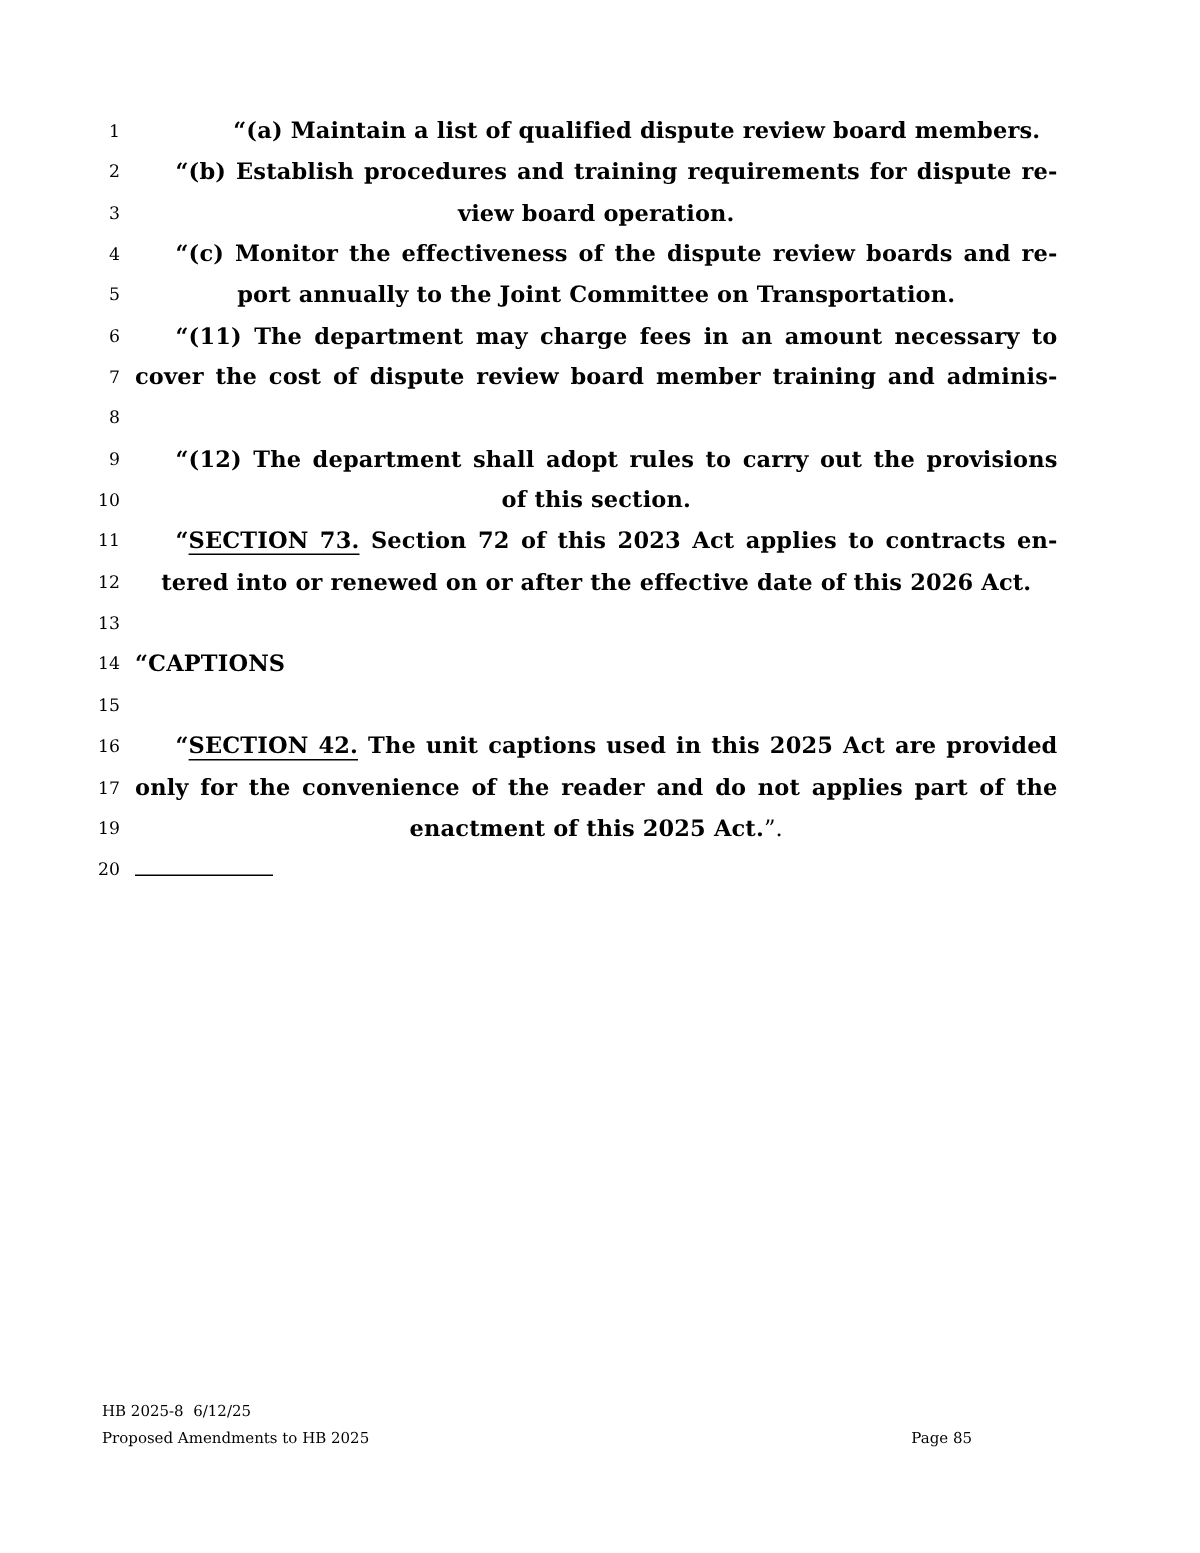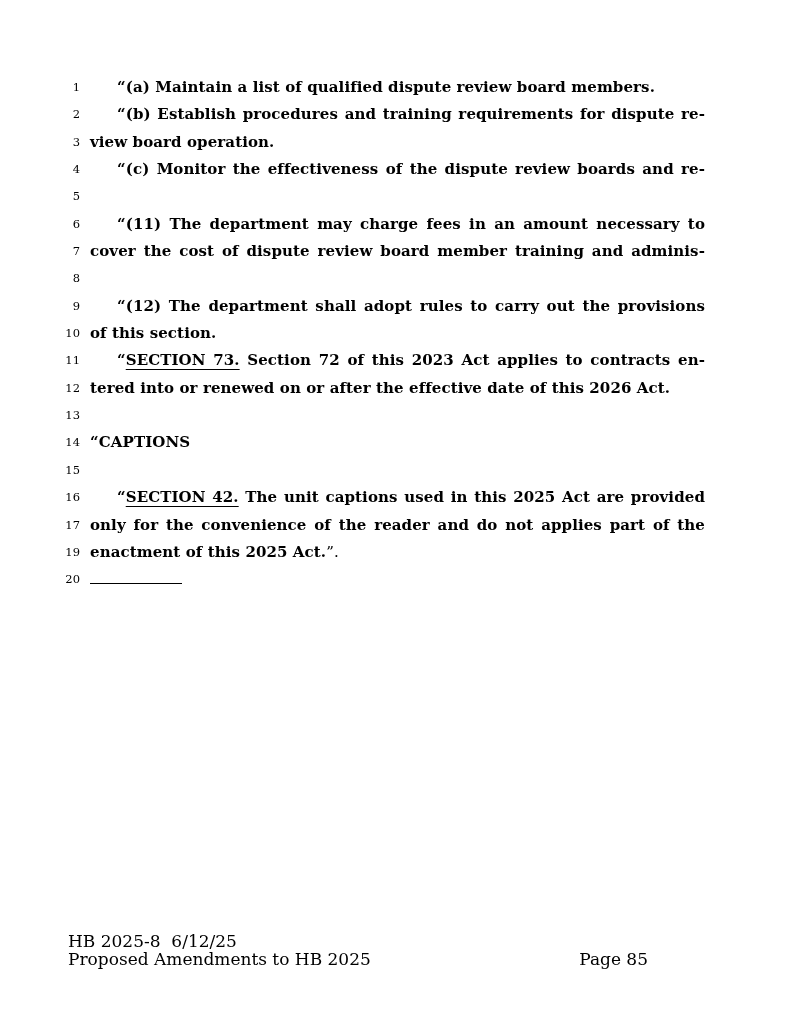--- a/index.html
+++ b/index.html
@@ -37,21 +37,21 @@
     font-weight: normal;
   }
   .line-text {
     display: block;
     margin-left: 90px;
     width: 615px;
     font-size: 15px;
     font-weight: bold;
     letter-spacing: 0.1px;
   }
-  .align-left   { text-align: left; }
+  .align-left   { text-align: center; }
   .align-justify{ text-align: justify; text-align-last: justify; }
   .align-center { text-align: left; padding-right: 20px; width: 595px; }
   .indent { padding-left: 27px; }
   .align-justify.indent { width: 588px; }
   .u {
     text-decoration: underline;
     text-underline-offset: 3.5px;
     text-decoration-thickness: 1.3px;
   }
   .normal-weight { font-weight: normal; }
@@ -62,21 +62,21 @@
     height: 1px;
   }
   .page-footer {
     position: absolute;
     left: 68px;
     top: 933px;
     width: 580px;
     display: flex;
     justify-content: space-between;
     align-items: flex-end;
-    font-size: 17px;
+    font-size: 10px;
     font-weight: normal;
   }
   .footer-left div {
     line-height: 17.5px;
     white-space: pre;
   }
   .footer-page {
     line-height: 17.5px;
   }
 </style>
@@ -97,20 +97,21 @@
       <div class="line-row">
         <span class="line-num">3</span>
         <span class="line-text align-left"><span>view board operation.</span></span>
       </div>
       <div class="line-row">
         <span class="line-num">4</span>
         <span class="line-text align-justify indent"><span>“(c) Monitor the effectiveness of the dispute review boards and re-</span></span>
       </div>
       <div class="line-row">
         <span class="line-num">5</span>
+        <span class="line-text align-left"><span>port annually to the Joint Committee on Transportation.</span></span>
       </div>
       <div class="line-row">
         <span class="line-num">6</span>
         <span class="line-text align-justify indent"><span>“(11) The department may charge fees in an amount necessary to</span></span>
       </div>
       <div class="line-row">
         <span class="line-num">7</span>
         <span class="line-text align-justify"><span>cover the cost of dispute review board member training and adminis-</span></span>
       </div>
       <div class="line-row">

